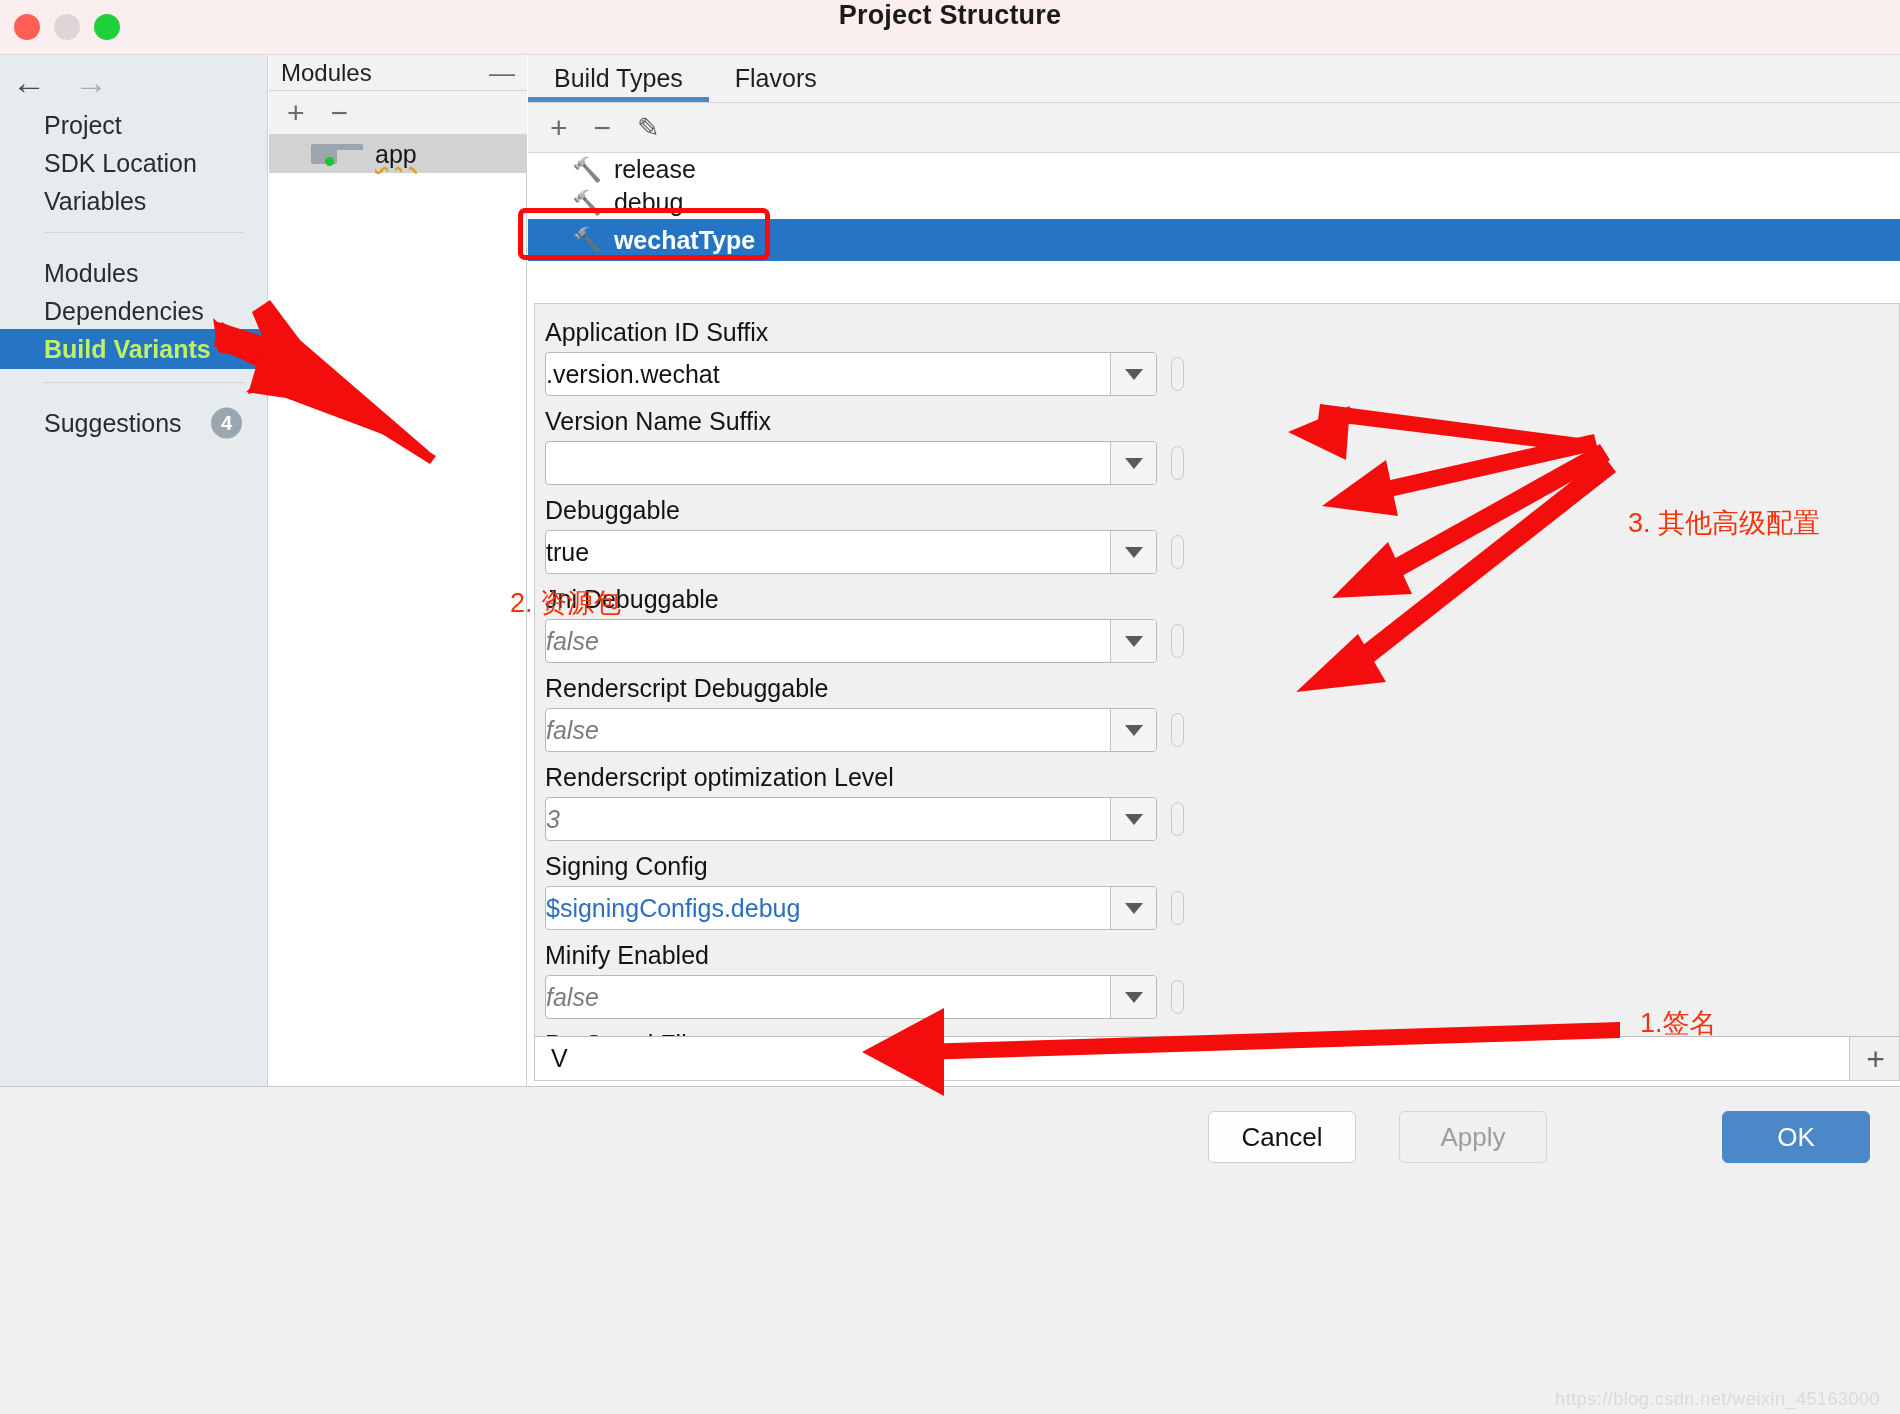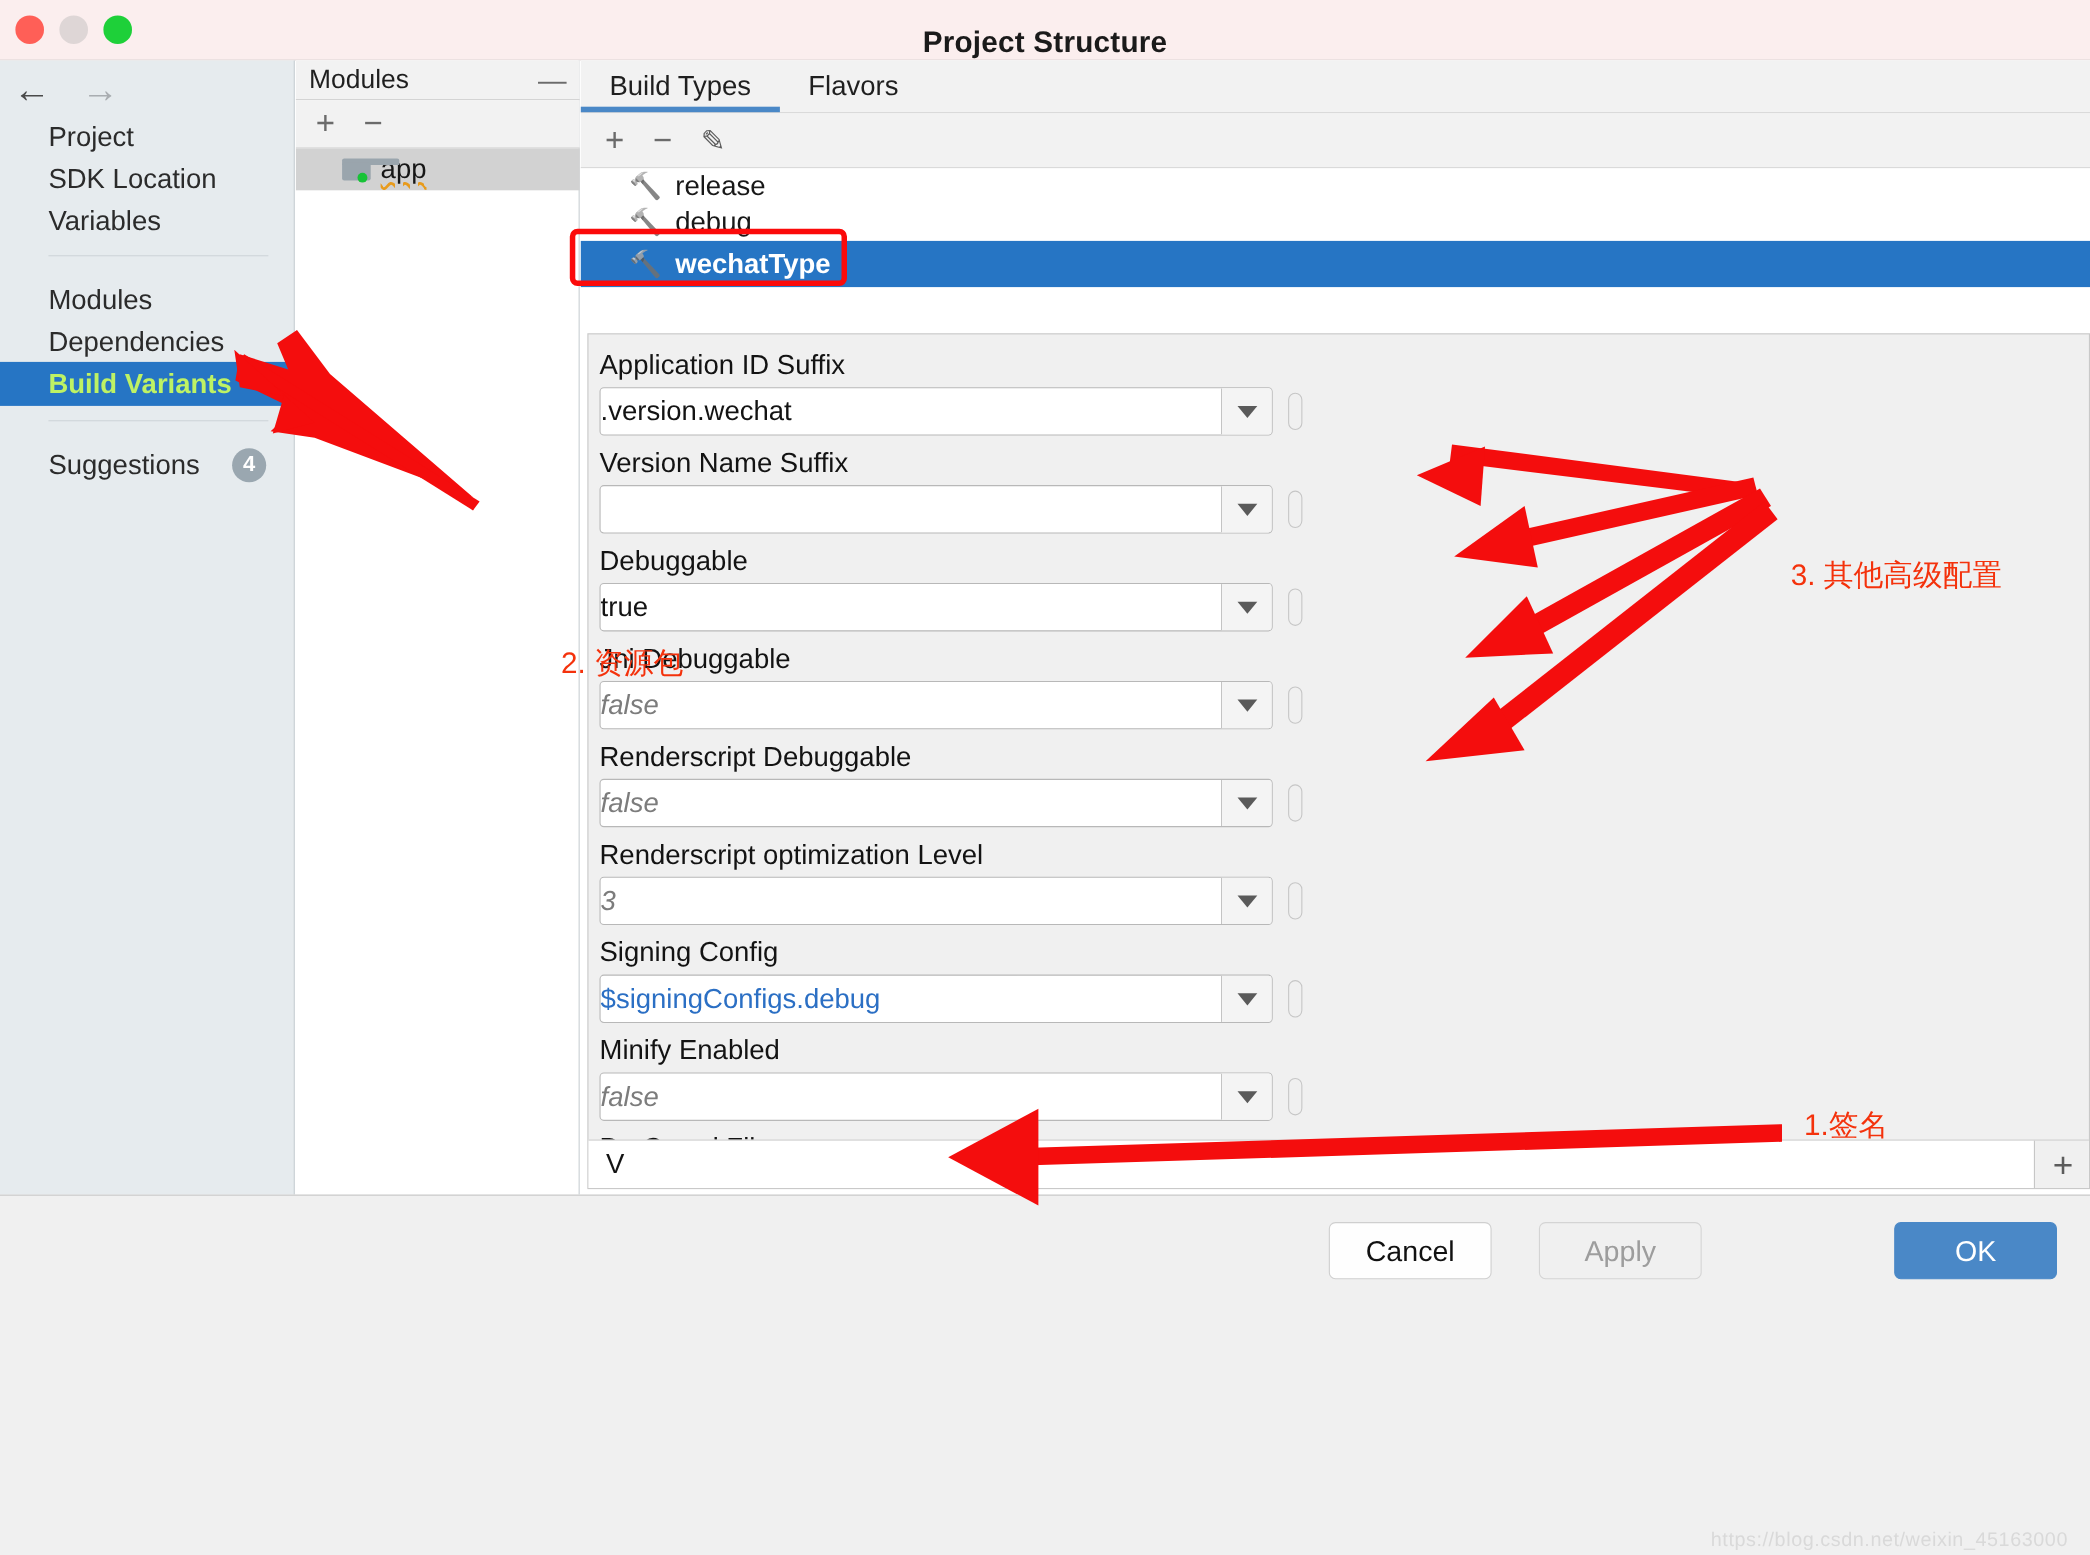--- a/index.html
+++ b/index.html
@@ -9,21 +9,21 @@
     background: #ffffff;
     overflow: hidden;
   }
   #root { position: relative; width: 1900px; height: 1414px; }
 
   
   .titlebar {
     position: absolute; left: 0; top: 0; width: 1900px; height: 55px;
     background: #fbeeee;
     border-bottom: 1px solid #e2d9d9;
-    display: flex; align-items: flex-end;
+    display: flex; align-items: flex-start;
   }
   .traffic { position: absolute; left: 14px; top: 14px; display: flex; gap: 14px; }
   .dot { width: 26px; height: 26px; border-radius: 50%; }
   .dot.red { background: #ff5f57; }
   .dot.amber { background: #ded6d6; }
   .dot.green { background: #1ed039; }
   .win-title {
     width: 100%; text-align: center;
     font-size: 27px; font-weight: bold; color: #1a1a1a;
     letter-spacing: 0.2px;
@@ -100,20 +100,21 @@
   .folder-icon .green {
     position: absolute; right: 3px; bottom: -2px; width: 9px; height: 9px;
     border-radius: 50%; background: #17c337;
   }
   .module-row .lbl {
     font-size: 25px; color: #161616;
     text-decoration: underline;
     text-decoration-style: wavy;
     text-decoration-color: #e89b1c;
     text-underline-offset: 4px;
+    margin-left: 29px;
   }
 
   
   .content {
     position: absolute; left: 528px; top: 55px; width: 1372px; height: 1031px;
     background: #ffffff;
   }
   .tabs {
     position: absolute; left: 0; top: 0; width: 1372px; height: 48px;
     background: #f2f2f2; border-bottom: 1px solid #d4d4d4;

